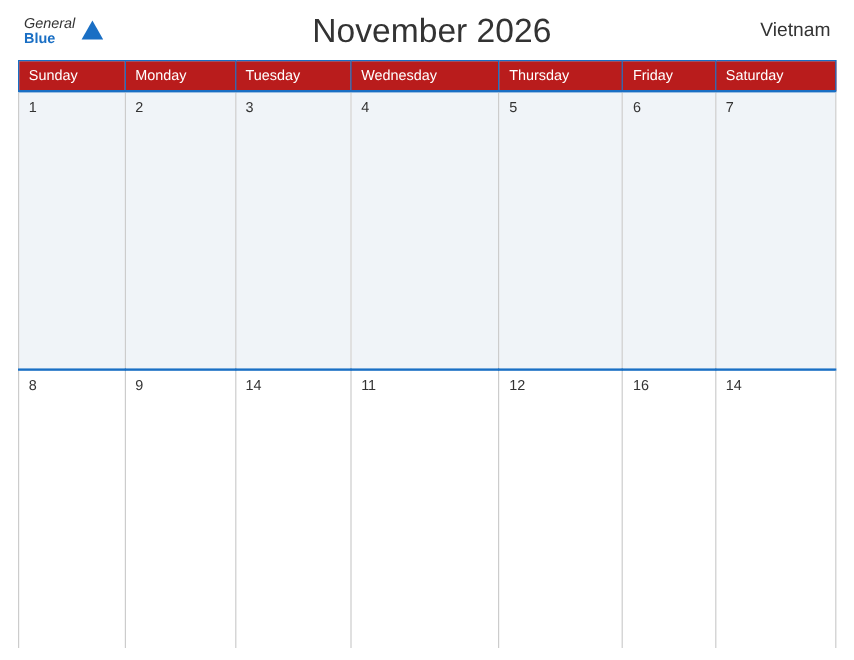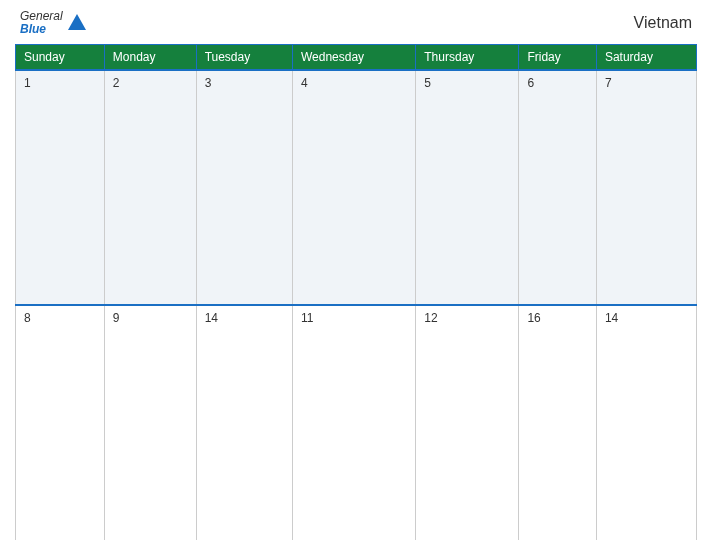--- a/index.html
+++ b/index.html
@@ -36,21 +36,20 @@
       line-height: 1.1;
     }
     .logo-general {
       font-size: 12px;
       color: #333;
       font-style: italic;
     }
     .logo-blue {
       font-size: 12px;
       color: #1a6fc4;
-      font-style: italic;
       font-weight: bold;
     }
     .logo-icon {
       width: 22px;
       height: 22px;
       margin-left: 3px;
     }
     .month-title {
       font-size: 28px;
       font-weight: normal;
@@ -63,21 +62,21 @@
       color: #333;
       min-width: 60px;
       text-align: right;
     }
     .calendar-table {
       width: 100%;
       border-collapse: collapse;
       flex: 1;
     }
     .calendar-table thead tr {
-      background-color: #15803d;
+      background-color: #b91c1c;
     }
     .calendar-table thead th {
       color: white;
       font-size: 12px;
       font-weight: normal;
       padding: 5px 8px;
       text-align: left;
       border: 1px solid #1a6fc4;
     }
     .calendar-table tbody tr {
@@ -120,20 +119,21 @@
   <div class="header">
     <div class="logo">
       <div class="logo-text">
         <span class="logo-general">General</span>
         <span class="logo-blue">Blue</span>
       </div>
       <svg class="logo-icon" viewBox="0 0 22 22">
         <polygon points="11,2 20,18 2,18" fill="#1a6fc4"></polygon>
       </svg>
     </div>
+    <h1 class="month-title">November 2026</h1>
     <div class="country-label">Vietnam</div>
   </div>
 
   <table class="calendar-table">
     <thead>
       <tr>
         <th>Sunday</th>
         <th>Monday</th>
         <th>Tuesday</th>
         <th>Wednesday</th>

